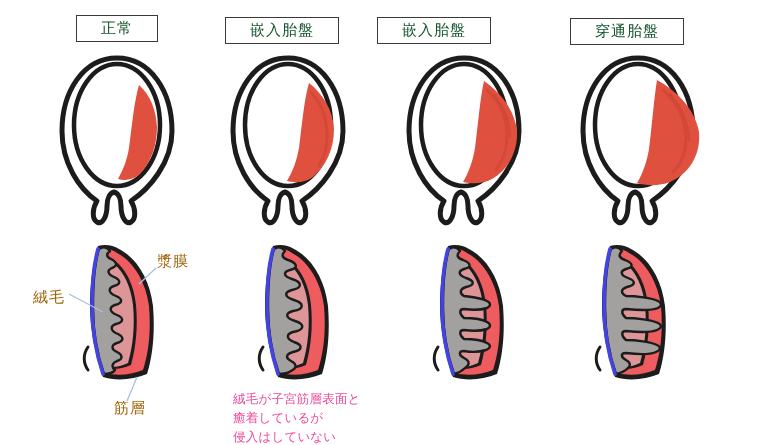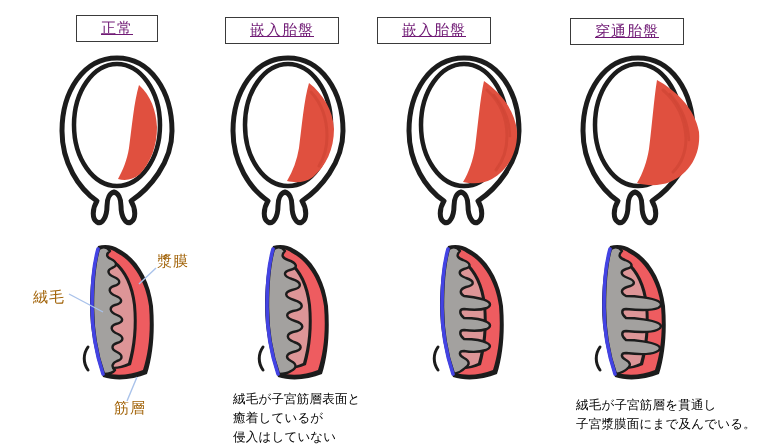--- a/index.html
+++ b/index.html
@@ -3,27 +3,27 @@
 <meta charset="utf-8">
 <style>
   html,body{margin:0;padding:0;background:#ffffff;}
   .canvas{
     position:relative;width:768px;height:445px;background:#ffffff;overflow:hidden;
     font-family:"Liberation Sans","DejaVu Sans",sans-serif;color:#2b2b2b;
   }
   .title-box{
     position:absolute;transform:translateX(-50%);
     border:1.4px solid #3a3a3a;background:#fff;
-    padding:3px 24px;font-size:15px;letter-spacing:1px;color:#701a75;white-space:nowrap;text-decoration:underline;
+    padding:3px 24px;font-size:15px;letter-spacing:1px;color:#14532d;white-space:nowrap;
   }
   .anat-label{
     position:absolute;font-size:15px;color:#a16207;letter-spacing:1px;white-space:nowrap;
   }
   .caption{
-    position:absolute;font-size:12.5px;line-height:1.5;color:#000000;
+    position:absolute;font-size:12.5px;line-height:1.5;color:#ec4899;
     white-space:pre-line;letter-spacing:0.2px;font-family:Liberation Serif, serif;
   }
   svg{position:absolute;overflow:visible;}
   .ink{stroke:#1c1c1c;fill:none;stroke-linecap:round;stroke-linejoin:round;}
   .fill-ink{fill:#1c1c1c;}
   .fill-placenta{fill:var(--placenta,#e0503f);}
   .stroke-placenta-shade{stroke:var(--placenta_shade,#cf4434);fill:none;stroke-linecap:round;opacity:.7;}
   .fill-myo{fill:var(--myometrium,#ee5c60);}
   .fill-pink{fill:var(--inner_muscle,#dd9597);}
   .fill-villi{fill:var(--villi,#a3a19f);stroke:#1c1c1c;stroke-width:2.4;stroke-linejoin:round;}
@@ -114,16 +114,14 @@
     <line class="leader" x1="69" y1="294" x2="103" y2="312"></line>
     <line class="leader" x1="127" y1="401" x2="137" y2="377"></line>
   </svg>
   <div class="anat-label" style="left:157px;top:252px">漿膜</div>
   <div class="anat-label" style="left:33px;top:288px">絨毛</div>
   <div class="anat-label" style="left:114px;top:399px">筋層</div>
 
   <div class="caption" style="left:233px;top:390px;width:165px">絨毛が子宮筋層表面と
 癒着しているが
 侵入はしていない</div>
-  <div class="caption" style="left:576px;top:396px;width:190px">絨毛が子宮筋層を貫通し
-子宮漿膜面にまで及んでいる。</div>
 
 </div>
 
 </body></html>

